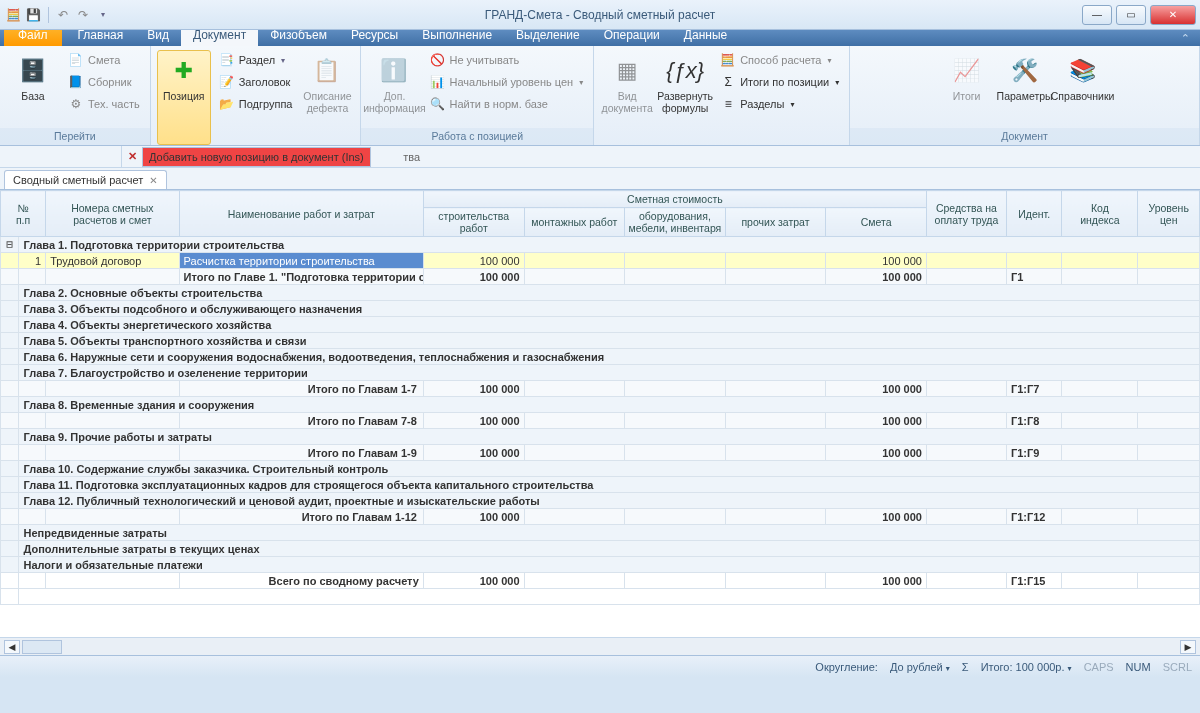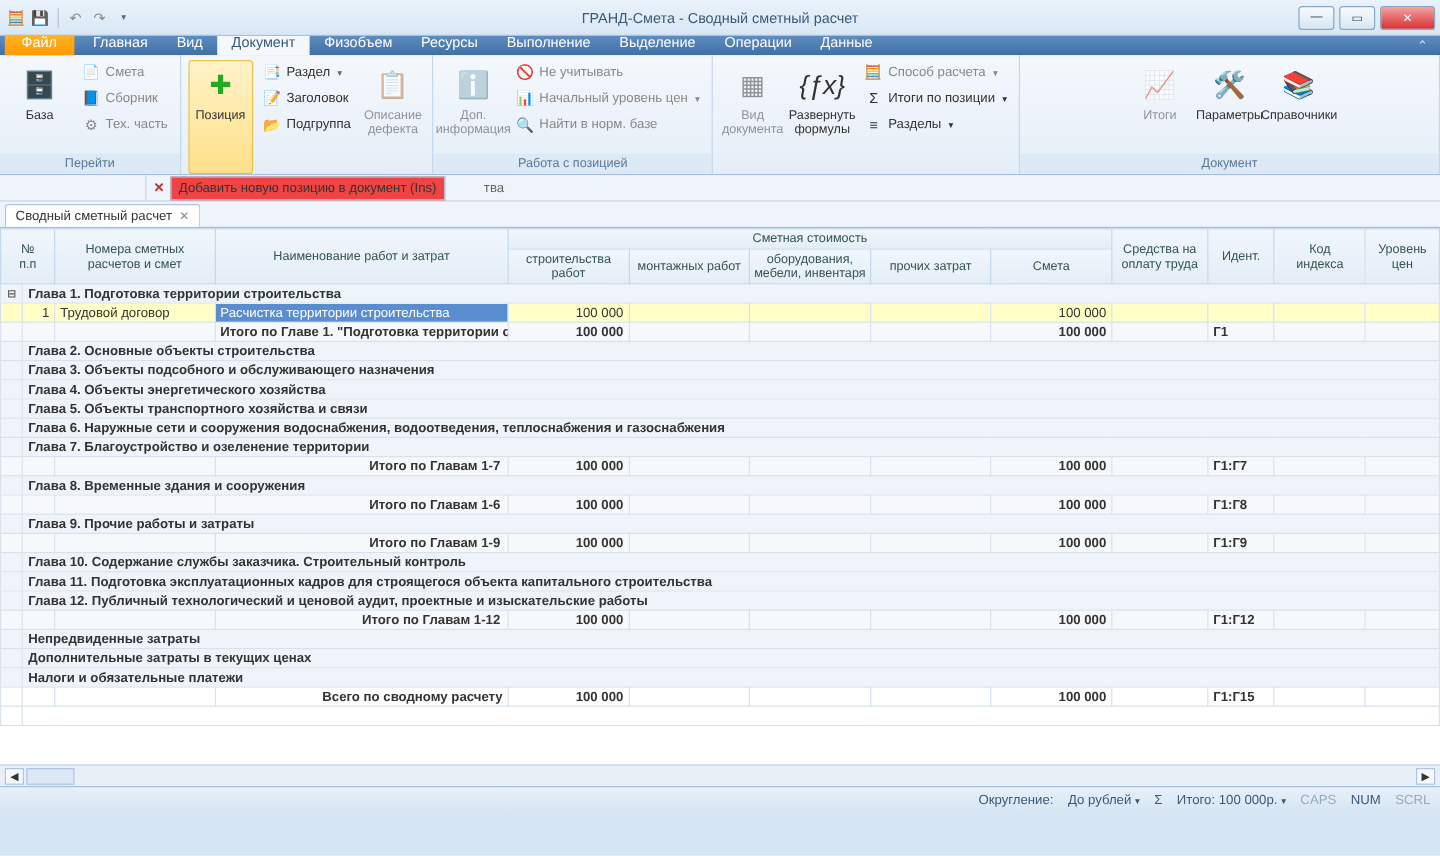--- a/index.html
+++ b/index.html
@@ -382,21 +382,21 @@
           <td></td>
         </tr>
 <tr class="chapter">
           <td></td>
           <td colspan="12" class="name">Глава 8. Временные здания и сооружения</td>
         </tr>
 <tr class="subtotal">
           <td></td>
           <td></td>
           <td></td>
-          <td class="name">Итого по Главам 1-6</td>
+          <td class="name">Итого по Главам 7-8</td>
           <td class="num" style="font-weight:bold;">100 000</td>
           <td></td>
           <td></td>
           <td></td>
           <td class="num" style="font-weight:bold;">100 000</td>
           <td></td>
           <td style="font-weight:bold;">Г1:Г8</td>
           <td></td>
           <td></td>
         </tr>

